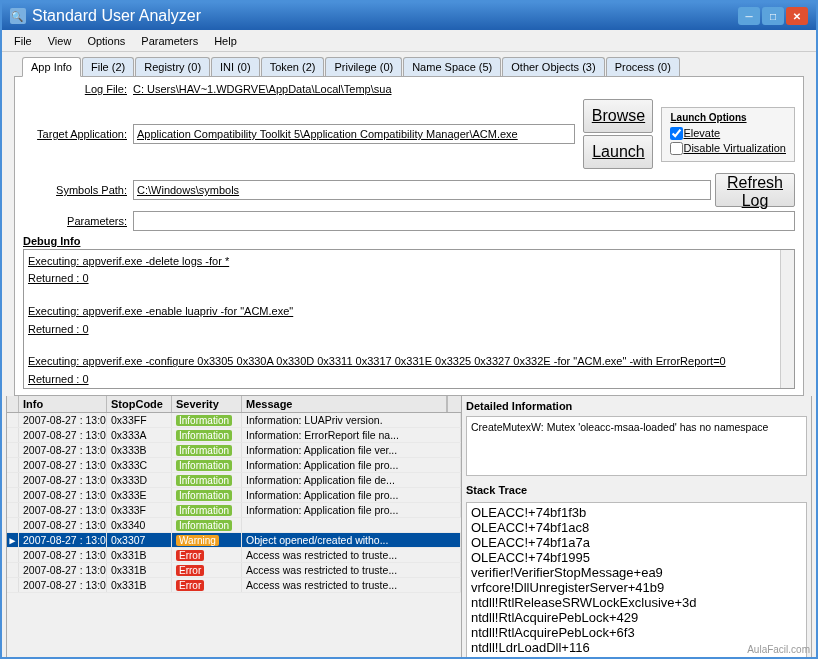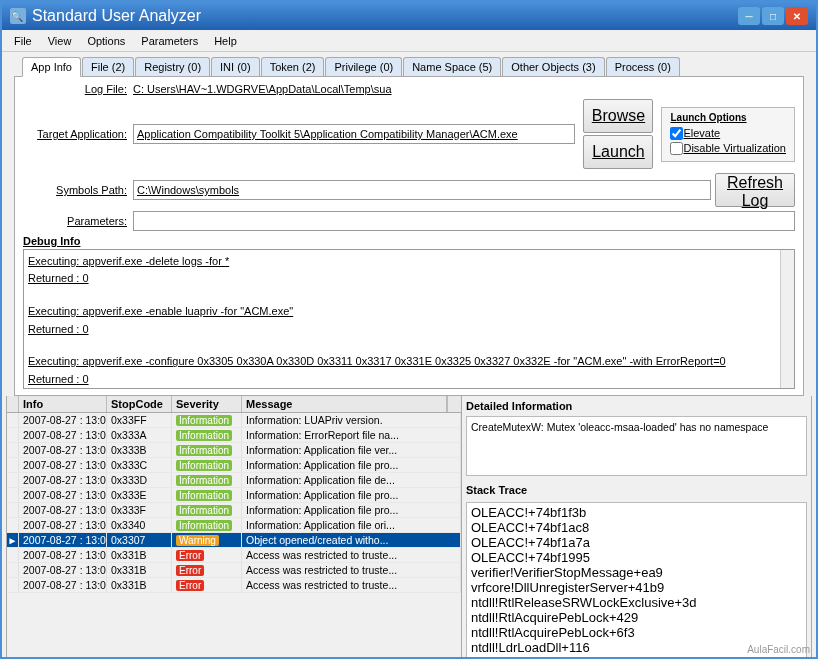--- a/index.html
+++ b/index.html
@@ -461,21 +461,20 @@
           <div class="td" style="width:65px;">0x333F</div>
           <div class="td" style="width:70px;"><span class="severity-badge severity-info">Information</span></div>
           <div class="td" style="flex:1;">Information: Application file pro...</div>
         </div>
 
         <div class="table-row">
           <div class="td row-indicator" style="width:12px;"></div>
           <div class="td" style="width:88px;">2007-08-27 : 13:05:02</div>
           <div class="td" style="width:65px;">0x3340</div>
           <div class="td" style="width:70px;"><span class="severity-badge severity-info">Information</span></div>
-          <div class="td" style="flex:1;">Information: Application file ori...</div>
         </div>
 
         <div class="table-row selected">
           <div class="td row-indicator" style="width:12px;color:white;">►</div>
           <div class="td" style="width:88px;">2007-08-27 : 13:05:02</div>
           <div class="td" style="width:65px;">0x3307</div>
           <div class="td" style="width:70px;"><span class="severity-badge" style="background:#f0a020;color:white;">Warning</span></div>
           <div class="td" style="flex:1;">Object opened/created witho...</div>
         </div>
 

